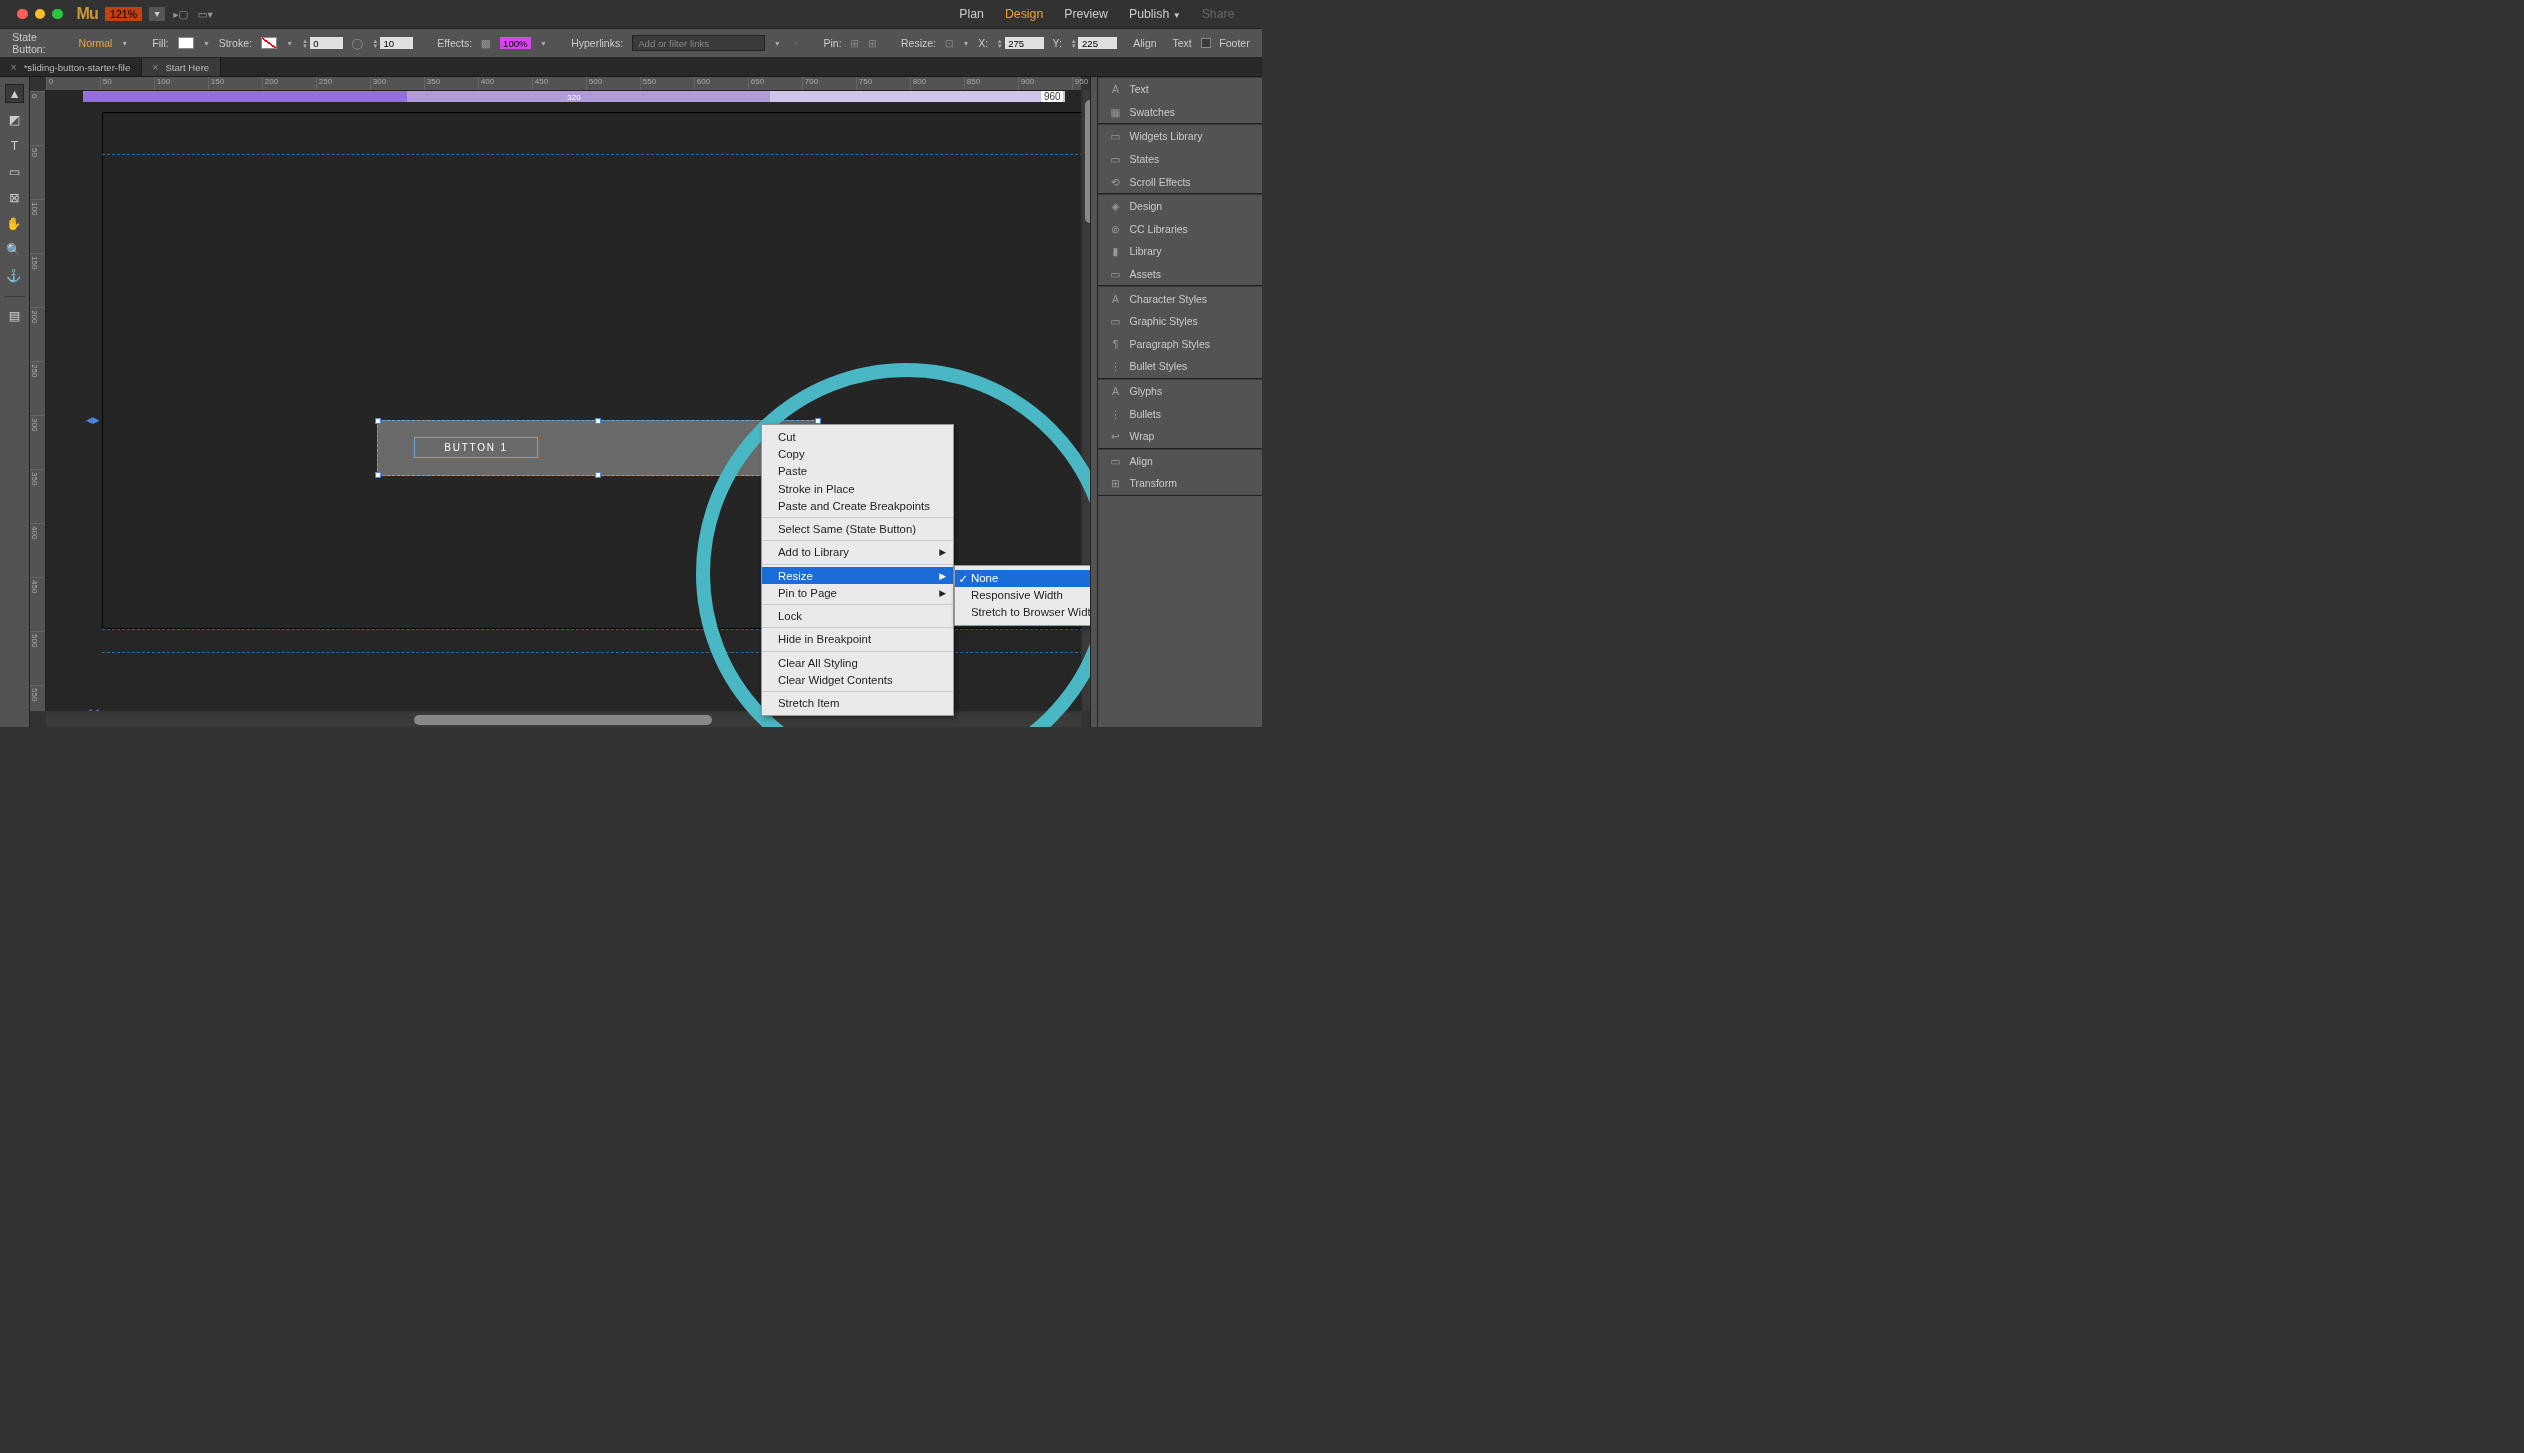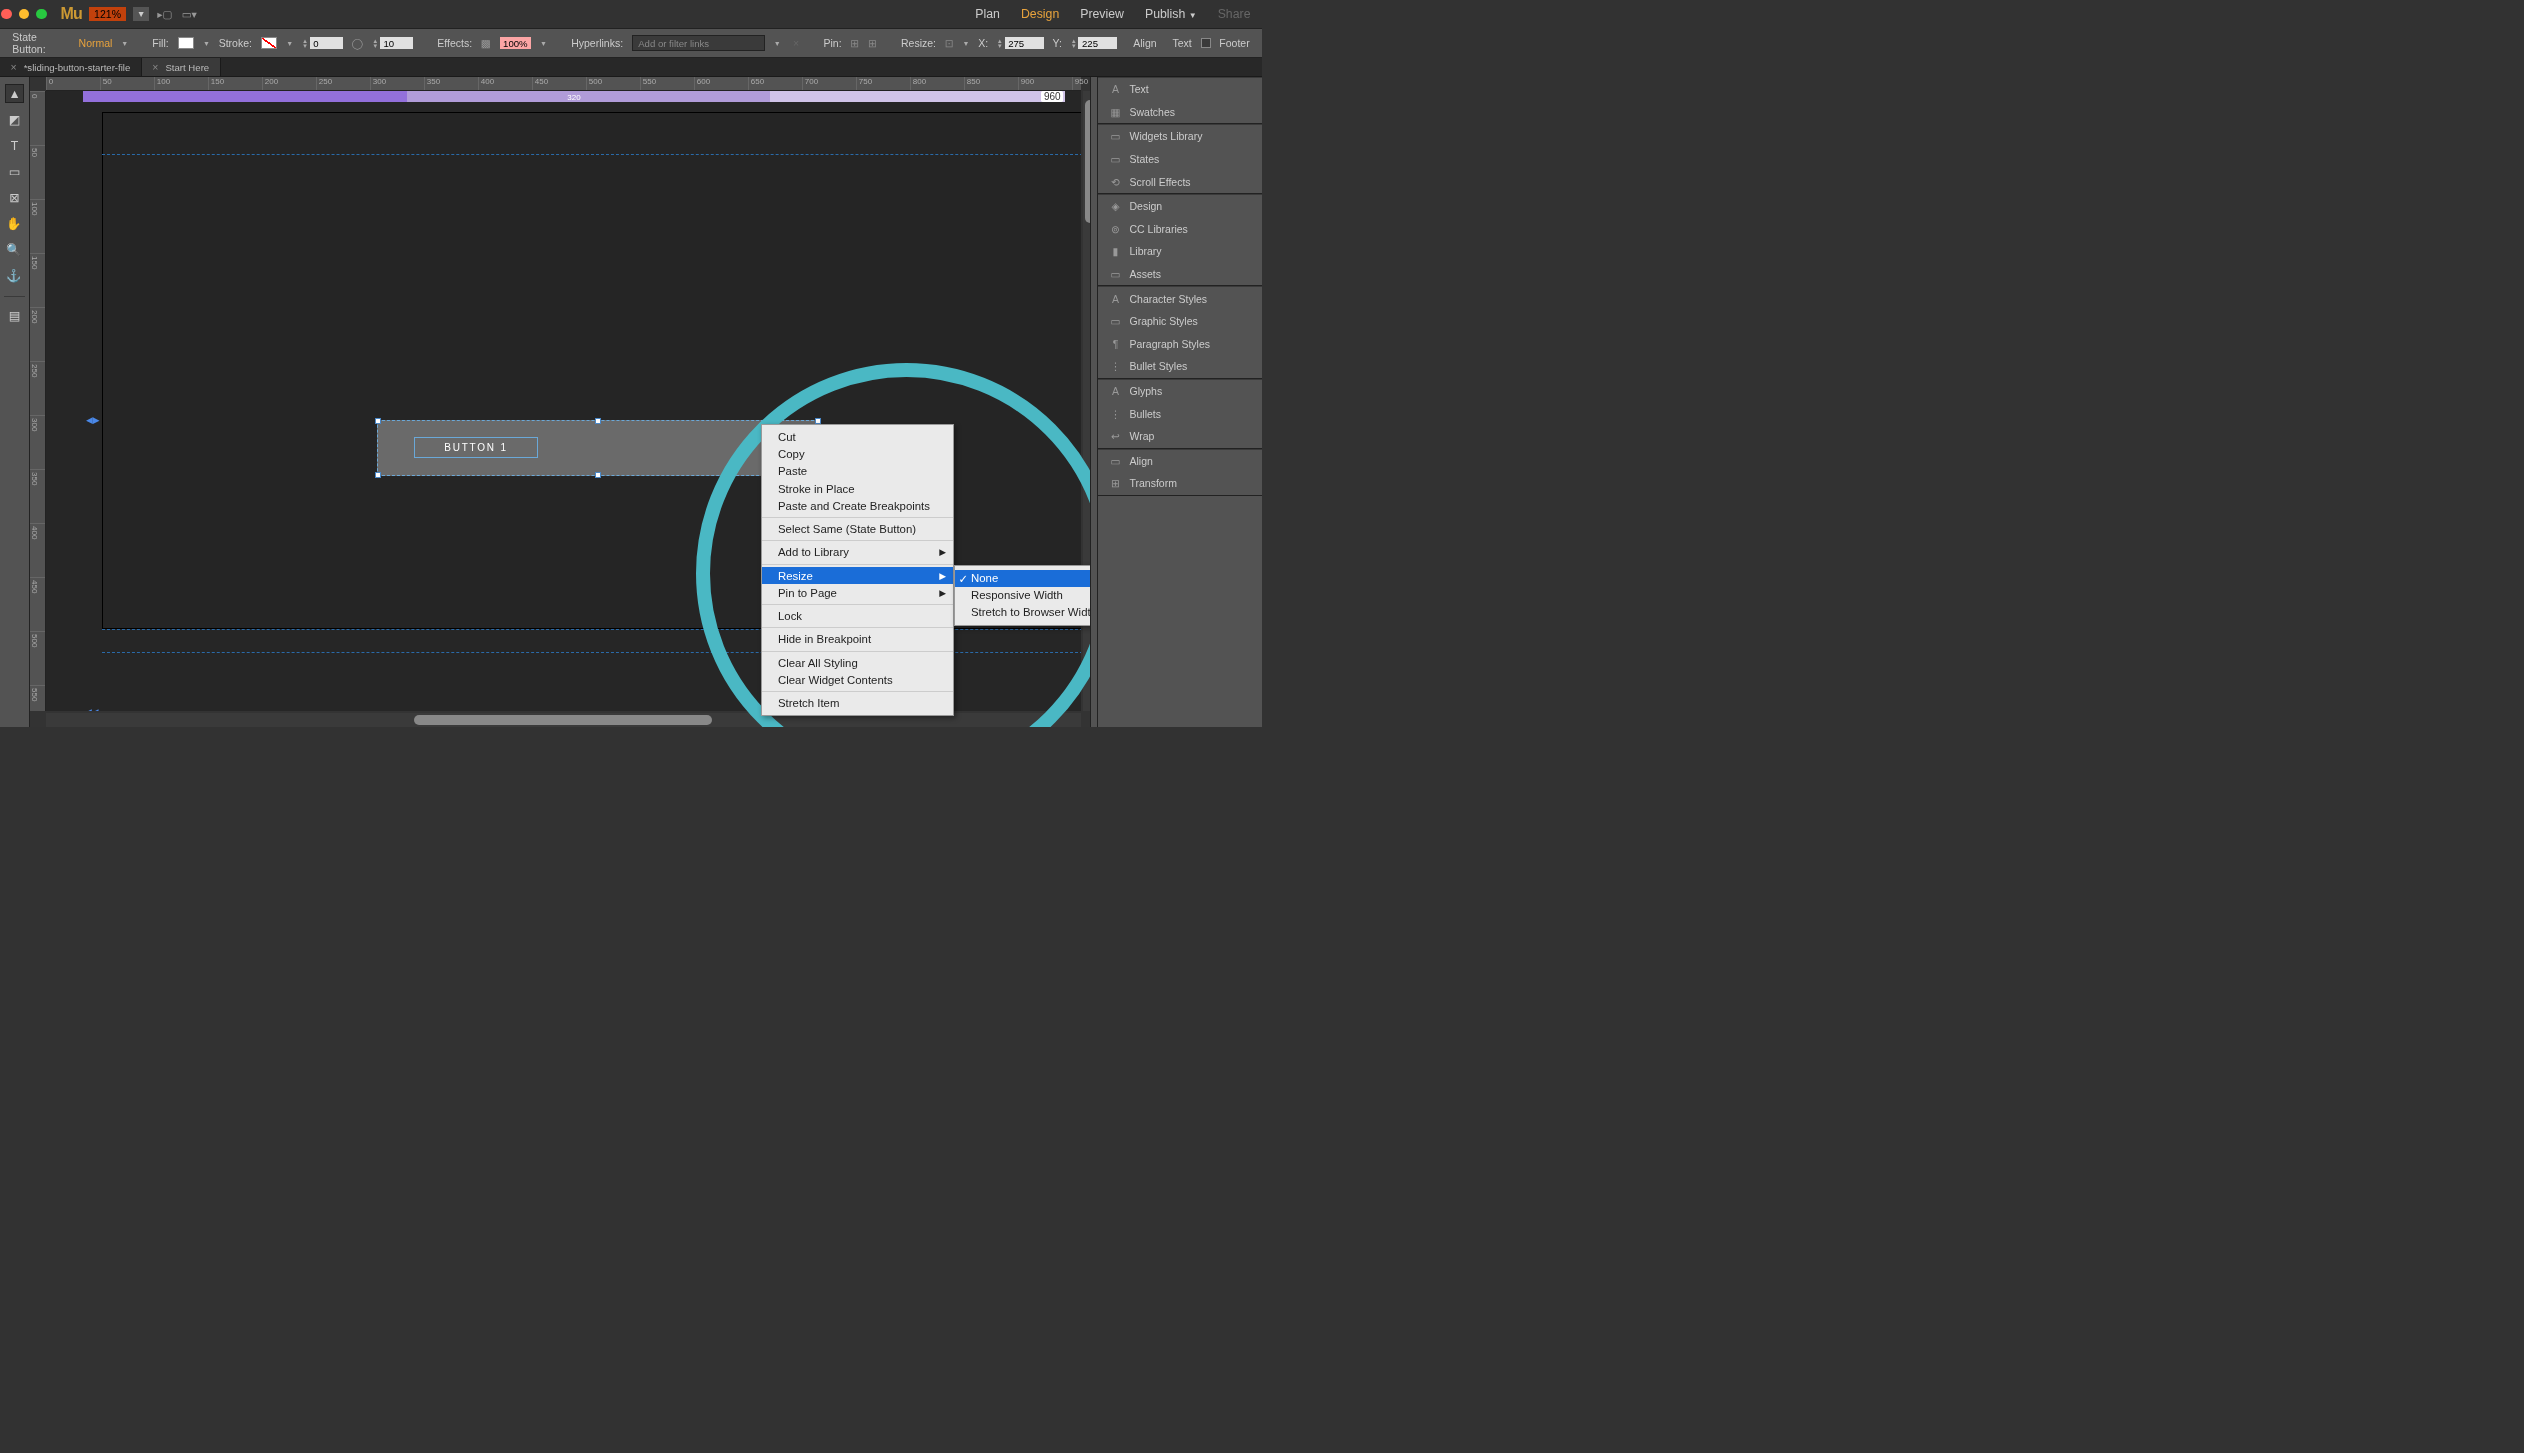--- a/index.html
+++ b/index.html
@@ -1,17 +1,17 @@
 <!DOCTYPE html>
 <html style="font-size:14px"><head>
 <meta charset="utf-8">
 <style>
 *{box-sizing:border-box;margin:0;padding:0;font-family:"Helvetica Neue",Arial,sans-serif;user-select:none}
 body{background:#323232;width:1262px;height:727px;overflow:hidden;position:relative;color:#ccc;font-size:10.5px}
-.titlebar{height:28px;background:#323232;display:flex;align-items:center;padding:0 1px;gap:7px}
+.titlebar{height:28px;background:#323232;display:flex;align-items:center;padding:0 17px;gap:7px}
 .traffic{display:flex;gap:7px}
 .tl{width:10.5px;height:10.5px;border-radius:50%}
 .tl.r{background:#ff5f57}.tl.y{background:#ffbd2e}.tl.g{background:#28c940}
 .logo{color:#cc9933;font-weight:bold;font-size:16px;margin-left:7px;letter-spacing:-0.9px}
 .zoom{background:#c2410c;color:#000;padding:0.9px 5.3px;font-size:10.5px}
 .zoom-dd{background:#555;color:#ccc;padding:1.8px 3.5px;font-size:8.8px}
 .tbicon{width:17.5px;height:16px;display:flex;align-items:center;justify-content:center;color:#999;cursor:pointer}
 .nav{margin-left:auto;display:flex;gap:21px;align-items:center;padding-right:10.5px}
 .nav a{color:#ccc;font-size:12.3px;cursor:pointer}
 .nav a.active{color:#e8a33d}
@@ -58,21 +58,21 @@
 .ctx-item.sel{background:#1a6dd8;color:#fff}
 .ctx-sep{height:0.9px;background:#ccc;margin:2.6px 0}
 .ctx-sub{position:absolute;right:7px;top:3.5px;font-size:8.8px}
 .ctx-check{position:absolute;left:3.5px;top:2.6px}
 .panels{width:165px;background:#535353;border-left:0.9px solid #222;display:flex;flex-direction:column;font-size:10.5px}
 .pgroup{border-top:0.9px solid #3a3a3a;border-bottom:0.9px solid #222}
 .pitem{display:flex;align-items:center;gap:7px;padding:5.3px 10.5px;color:#ccc;cursor:pointer}
 .pitem .icon{width:14px;text-align:center;color:#999}
 .vdots{position:absolute;width:7px;background:#535353;border-left:0.9px solid #222;height:100%}
 .circle{position:absolute;width:421px;height:421px;border:14px solid #4ab8c4;border-radius:50%;left:666px;top:286px;pointer-events:none}
-.pct{background:#fca5a5;color:#000;padding:0.9px 3.5px;font-size:9.6px;width:33px}
+.pct{background:#d946ef;color:#000;padding:0.9px 3.5px;font-size:9.6px;width:33px}
 .tri{font-size:7px;color:#aaa}
 .guide-arr{position:absolute;color:#4a88e8;font-size:8.8px}
 </style>
 </head>
 <body>
 
 <div class="titlebar">
   <div class="traffic">
     <div class="tl r"></div>
     <div class="tl y"></div>

